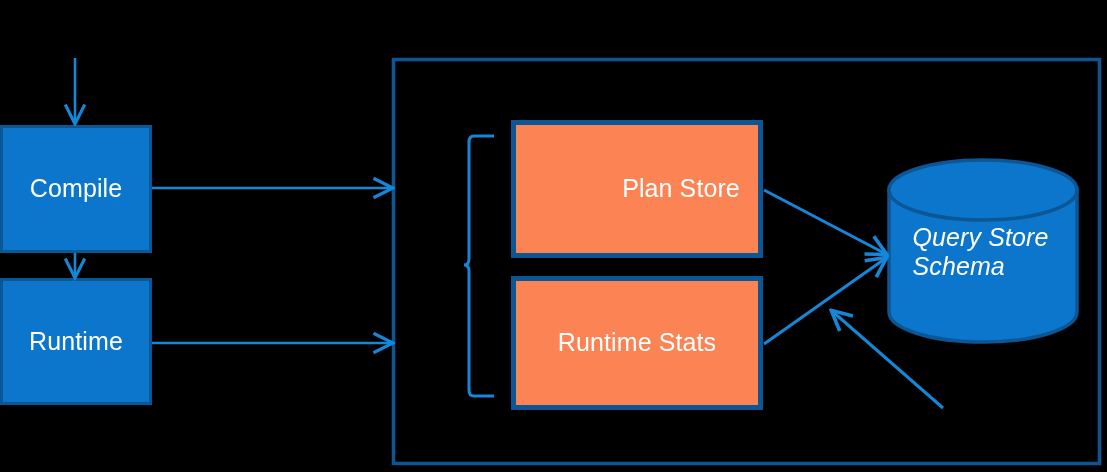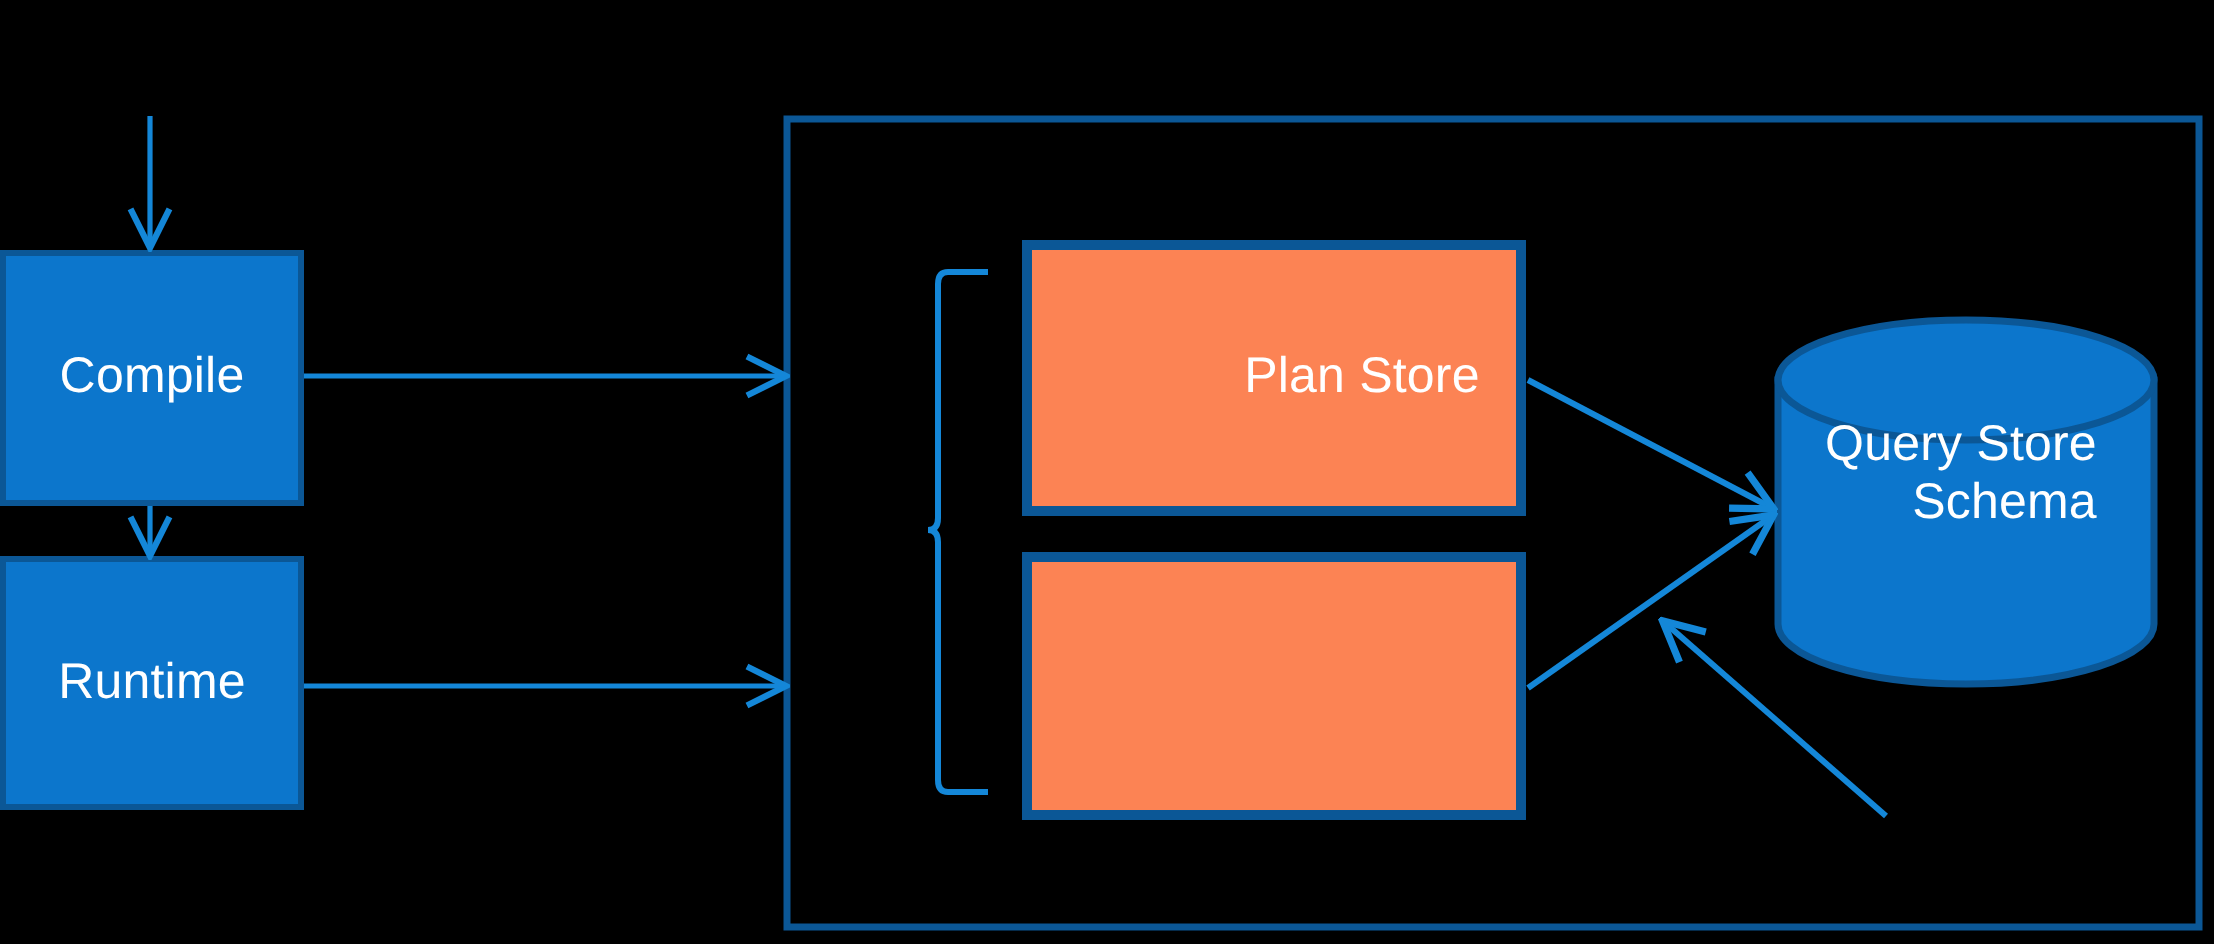--- a/index.html
+++ b/index.html
@@ -22,36 +22,36 @@
     width: 1107px;
     height: 472px;
   }
   .node-label {
     position: absolute;
     color: #ffffff;
     font-family: "Liberation Sans", sans-serif;
     font-size: 25px;
     font-weight: 400;
     letter-spacing: 0.1px;
-    text-align: right;
+    text-align: left;
     line-height: 1.18;
     display: flex;
     align-items: center;
     justify-content: center;
     pointer-events: none;
     white-space: pre-line;
   }
   
   #label-compile  { left: 0px;   top: 125px; width: 152px; height: 128px; }
   #label-execute  { left: 0px;   top: 278px; width: 152px; height: 127px; }
   
   #label-plan-store    { left: 512px; top: 121px; width: 250px; height: 136px; margin-left: 44px; }
   #label-runtime-stats { left: 512px; top: 277px; width: 250px; height: 132px; }
   
-  #label-query-store-schema { left: 888px; top: 157px; width: 185px; height: 160px; }
+  #label-query-store-schema { left: 888px; top: 172px; width: 185px; height: 160px; font-style: italic; }
 </style>
 </head>
 <body>
 
 <div id="canvas">
 
   <svg id="diagram-svg" viewBox="0 0 1107 472">
     <defs>
       <marker id="arw-open" viewBox="0 0 12 12" refX="10.5" refY="6" markerWidth="9" markerHeight="9" orient="auto-start-reverse">
         <path d="M 1 1 L 11 6 L 1 11" fill="none" stroke="#1487d8" stroke-width="1.6"></path>
@@ -106,17 +106,18 @@
 
     <line x1="943" y1="408" x2="832" y2="311" stroke="#1487d8" stroke-width="3" marker-end="url(#arw-open-thin)"></line>
   </svg>
 
   <div class="node-label" id="label-compile">Compile</div>
 
   <div class="node-label" id="label-execute">Runtime</div>
 
   <div class="node-label" id="label-plan-store">Plan Store</div>
 
+  <div class="node-label" id="label-runtime-stats">Runtime Stats</div>
 
   <div class="node-label" id="label-query-store-schema">Query Store
 Schema</div>
 
 </div>
 
 </body></html>

